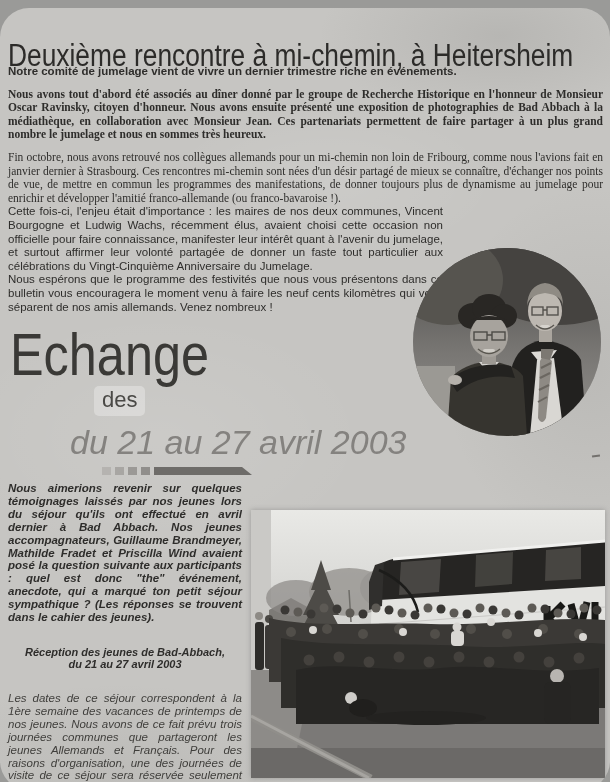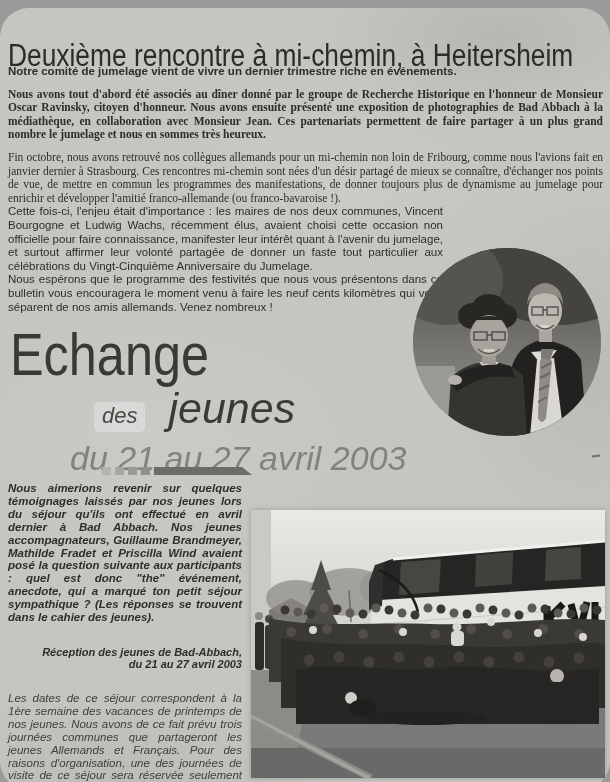--- a/index.html
+++ b/index.html
@@ -37,21 +37,21 @@
     position:absolute; left:413px; top:240px; width:188px; height:188px;
     border-radius:50%; overflow:hidden;
     box-shadow:inset 0 0 10px rgba(55,55,52,.55);
   }
   .circle-photo svg { display:block; }
   .echange { position:absolute; left:10px; top:316px; }
   .ech1 {
     font-size:60px; line-height:62px; font-weight:400; color:#3a3936;
     transform:scaleX(.84); transform-origin:left top; white-space:nowrap;
   }
-  .ech2 { margin:0 0 0 84px; display:flex; align-items:baseline; gap:23px;font-style:italic; }
+  .ech2 { margin:0 0 0 84px; display:flex; align-items:baseline; gap:10px; }
   .des-box {
     font-size:22px; color:#4a4946; background:rgba(255,255,255,.30);
     border-radius:5px; padding:3px 8px 5px; line-height:1;
   }
   .jeunes { font-size:43px; line-height:1.05; color:#3b3a37; }
   .ech-date {
     margin:7px 0 0 60px; font-size:34px; font-style:italic;
     color:#84827f; white-space:nowrap;
   }
   .deco { position:absolute; left:102px; top:459px; display:flex; gap:4px; align-items:center; }
@@ -60,21 +60,21 @@
   .sq3 { background:#9b9996; } .sq4 { background:#908e8b; }
   .deco-bar {
     width:98px; height:8px; background:#6e6c69;
     clip-path:polygon(0 0, calc(100% - 10px) 0, 100% 100%, 0 100%);
   }
   .leftcol {
     position:absolute; left:8px; top:474px; width:234px;
     font-size:11.5px; line-height:12.9px; text-align:justify; color:#2e2d2b;
   }
   .leftcol p { margin:0;font-style:italic; }
-  .caption { margin-top:22px !important; font-weight:700; font-size:11px; line-height:12.5px; text-align:right; }
+  .caption { margin-top:22px !important; font-weight:700; font-size:11px; line-height:12.5px; text-align:center; }
   .caption span { display:block; }
   .graypara { margin-top:21px !important; font-weight:400; color:#3f3e3b; }
   .bus-photo { position:absolute; left:251px; top:502px; width:354px; height:268px; box-shadow:0 0 5px rgba(90,90,88,.4); }
   .bus-photo svg { display:block; }
   .speck { position:absolute; left:592px; top:447px; width:8px; height:2px; background:#73716e; transform:rotate(-8deg); }
 </style>
 </head>
 <body>
 
 <div class="page">
@@ -139,21 +139,20 @@
         <path d="M36,132 Q62,112 98,118 L102,130 Q70,124 44,144 Z" fill="#232220"></path>
         <ellipse cx="42" cy="132" rx="7" ry="5" fill="#b5b1ab"></ellipse>
       </g>
     </svg>
   </div>
 
   <div class="echange">
     <div class="ech1">Echange</div>
     <div class="ech2">
       <span class="des-box">des</span>
-      <span class="jeunes">jeunes</span>
     </div>
     <div class="ech-date">du 21 au 27 avril 2003</div>
   </div>
 
   <div class="deco">
     <span class="sq sq1"></span>
     <span class="sq sq2"></span>
     <span class="sq sq3"></span>
     <span class="sq sq4"></span>
     <span class="deco-bar"></span>

